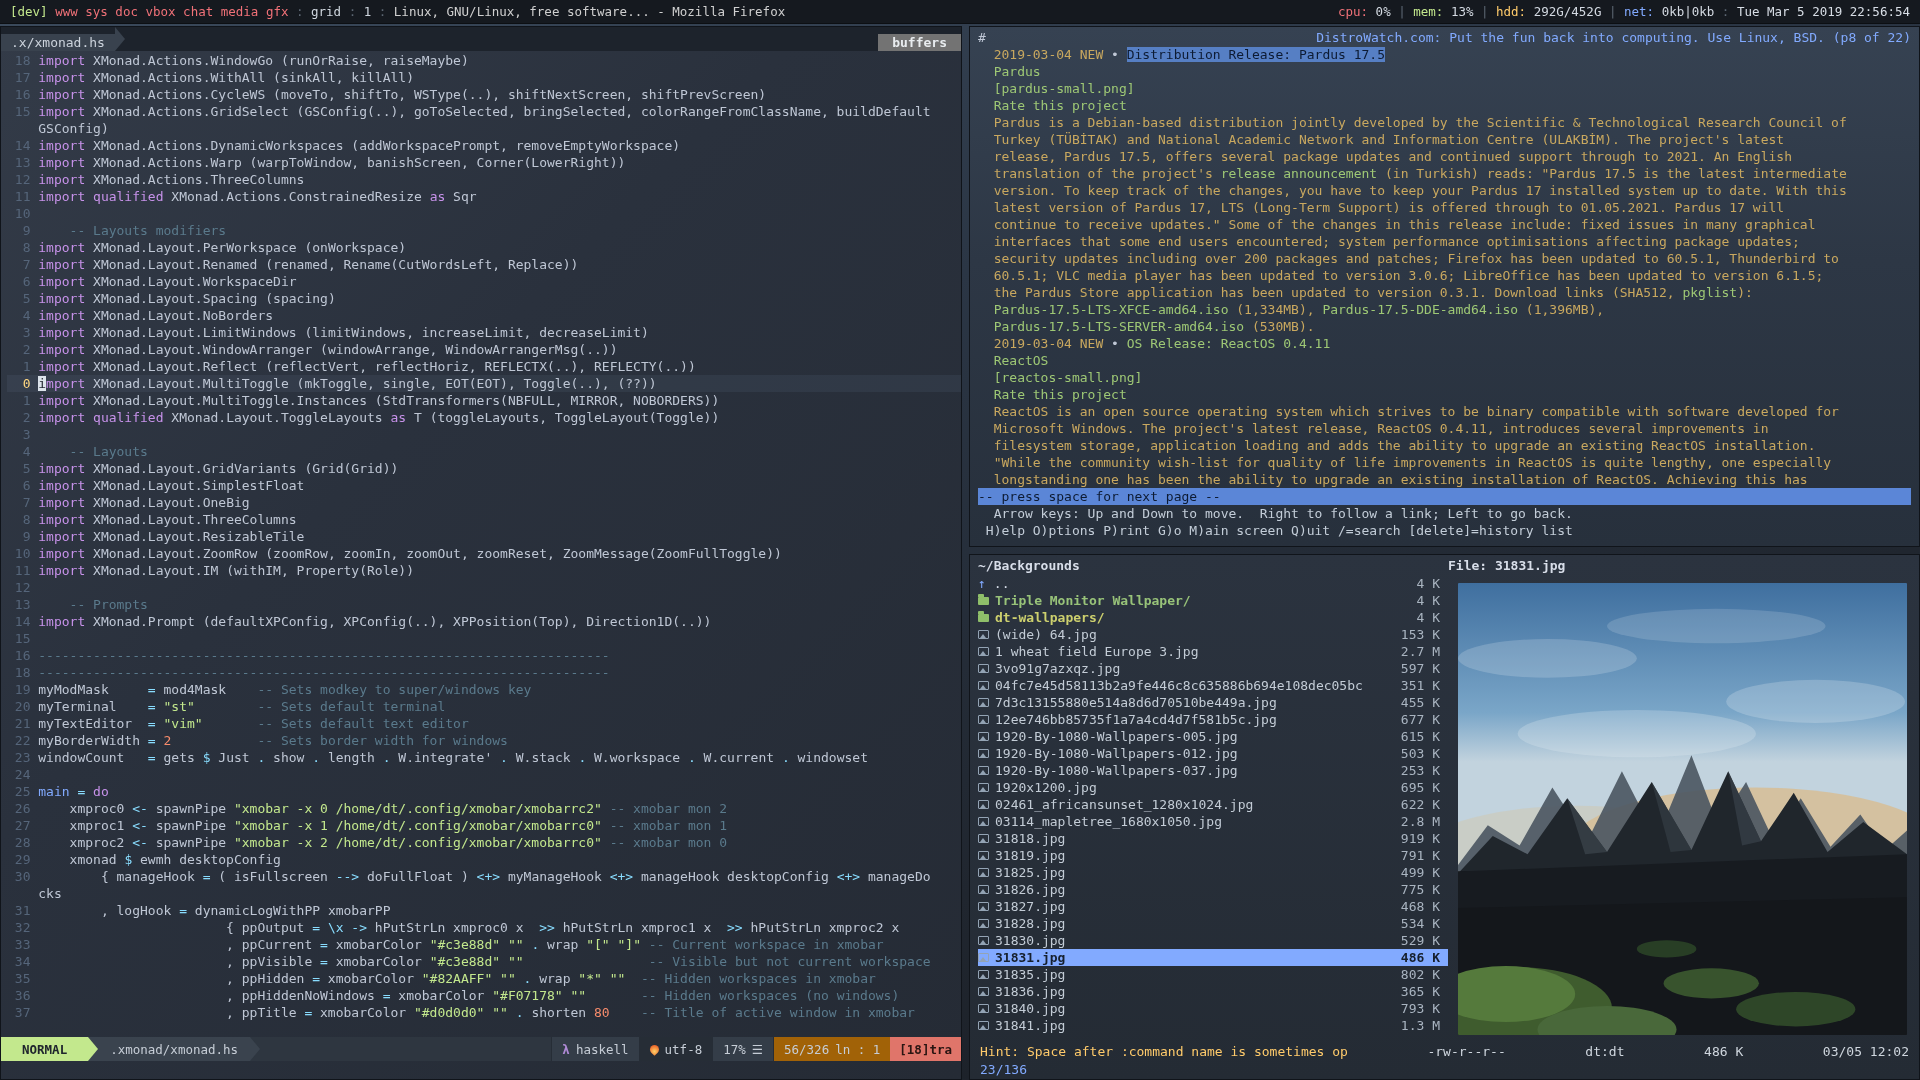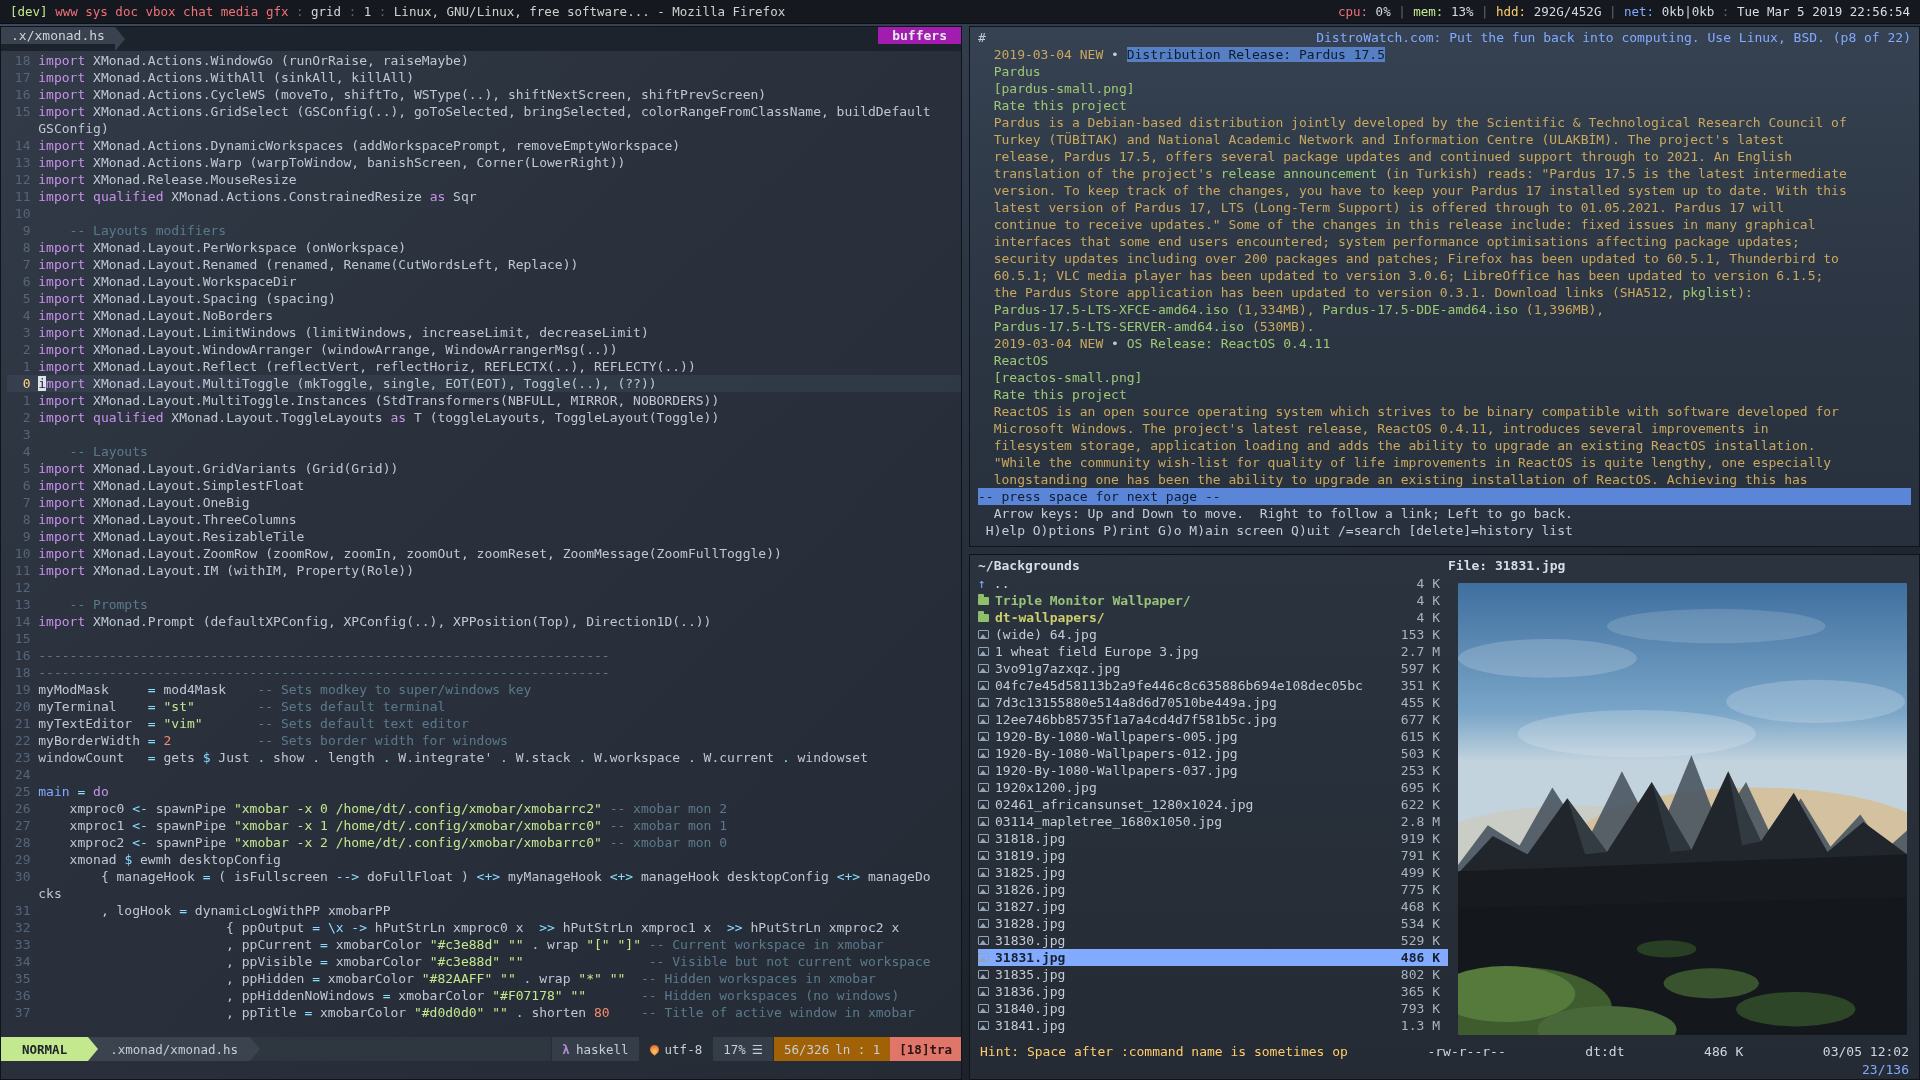--- a/index.html
+++ b/index.html
@@ -9,24 +9,24 @@
 
 .xmobar{position:absolute;left:0;top:0;right:0;height:24px;background:#15191f;display:flex;align-items:center;justify-content:space-between;padding:0 10px;font-size:12.5px;white-space:pre;border-bottom:1px solid #0c0f13}
 .tk-wscur{color:#c3e88d}.tk-ws{color:#f07178}.tk-sep{color:#5d6773}.tk-lay{color:#cfd6de}.tk-cnt{color:#cfd6de}.tk-ttl{color:#d0d0d0}
 .tk-cpu{color:#f07178}.tk-mem{color:#c3e88d}.tk-hdd{color:#ffcb6b}.tk-net{color:#82aaff}.tk-val{color:#d4dae2}.tk-date{color:#d8dee6}
 
 .tiles{position:absolute;top:26px;left:0;right:0;bottom:0;display:flex;gap:7px}
 .win{border:1px solid #10141a;overflow:hidden;position:relative}
 .col-right{flex:1;display:flex;flex-direction:column;gap:7px}
 
 .vim-win{width:962px;display:flex;flex-direction:column;background:linear-gradient(135deg,#333b48 0%,#2a313d 40%,#252b35 100%)}
-.tabline{height:24px;display:flex;background:#1d232c;align-items:flex-start;flex:none}
+.tabline{height:24px;display:flex;background:#1d232c;align-items:flex-end;flex:none}
 .tab{background:#39424e;color:#ccd3dc;padding:0 10px;display:flex;align-items:center}
 .tab-arrow{width:0;height:0;border-top:12px solid transparent;border-bottom:12px solid transparent;border-left:10px solid #39424e}
-.buffers{margin-left:auto;background:#a21caf;color:#e8ecef;padding:0 14px;display:flex;align-items:center;font-weight:bold}
+.buffers{margin-left:auto;background:#737373;color:#e8ecef;padding:0 14px;display:flex;align-items:center;font-weight:bold}
 .code{flex:1;padding:1px 0 0 6px;overflow:hidden}
 .vrow{white-space:pre;height:17px}
 .ln{display:inline-block;width:3ch;text-align:right;margin-right:1ch;color:#55657a}
 .curline{background:rgba(130,150,180,0.10)}
 .ln-cur{color:#ffd780}
 .tk-k{color:#c792ea}.tk-w{color:#bfc7d5}.tk-c{color:#5a7a8c}.tk-s{color:#c3e88d}.tk-o{color:#89ddff}.tk-n{color:#f78c6c}.tk-f{color:#82aaff}
 .tk-cur{background:#dce3ea;color:#20262e}
 .statusline{height:24px;display:flex;align-items:stretch;background:#2e3640;font-size:12.5px;flex:none;white-space:pre}
 .sl-mode{background:#c3e88d;color:#20262e;font-weight:bold;padding:0 21px;display:flex;align-items:center}
 .sl-a1{width:0;height:0;border-top:12px solid transparent;border-bottom:12px solid transparent;border-left:10px solid #c3e88d;background:#3a434e}
@@ -66,21 +66,21 @@
 .fi{display:inline-block;width:11px;margin-right:6px;flex:none}
 .fi-up{color:#82aaff;width:auto;margin-right:8px}
 .fi-folder{height:8px;background:#8fbf6a;border-radius:1px;position:relative}
 .fi-folder::before{content:"";position:absolute;top:-3px;left:0;width:6px;height:3px;background:#8fbf6a;border-radius:1px 1px 0 0}
 .fi-image{height:9px;border:1px solid #93a3b4;border-radius:1px;position:relative}
 .fi-image::after{content:"";position:absolute;left:1px;bottom:0;width:0;height:0;border-left:3px solid transparent;border-right:3px solid transparent;border-bottom:4px solid #93a3b4}
 .preview{flex:1;padding:8px 12px 6px 10px}
 .preview svg{width:100%;height:100%;display:block;border-radius:1px}
 .vifm-status{height:20px;display:flex;align-items:center;justify-content:space-between;padding:0 10px;white-space:pre;color:#cfd6de;flex:none}
 .vs-hint{color:#ffcb6b}
-.vifm-cmd{height:18px;display:flex;justify-content:flex-end;padding:0 10px;color:#82aaff;flex:none}
+.vifm-cmd{height:18px;display:flex;padding:0 10px;color:#82aaff;flex:none}
 </style>
 </head>
 <body>
 
 <div class="wall"></div>
 
 <header class="xmobar">
   <div class="xm-left" id="xm-left"><span class="tk-wscur">[dev]</span><span class="tk-ws"> www sys doc vbox chat media gfx</span><span class="tk-sep"> : </span><span class="tk-lay">grid</span><span class="tk-sep"> : </span><span class="tk-cnt">1</span><span class="tk-sep"> : </span><span class="tk-ttl">Linux, GNU/Linux, free software... - Mozilla Firefox</span></div>
   <div class="xm-right" id="xm-right"><span class="tk-cpu">cpu: </span><span class="tk-val">0%</span><span class="tk-sep"> | </span><span class="tk-mem">mem: </span><span class="tk-val">13%</span><span class="tk-sep"> | </span><span class="tk-hdd">hdd: </span><span class="tk-val">292G/452G</span><span class="tk-sep"> | </span><span class="tk-net">net: </span><span class="tk-val">0kb|0kb</span><span class="tk-sep"> : </span><span class="tk-date">Tue Mar 5 2019 22:56:54</span></div>
 </header>
@@ -96,21 +96,21 @@
       <div class="buffers">buffers</div>
     </div>
     <div class="code" id="vim-code">
         <div class="vrow"><span class="ln">18</span><span class="tk-k">import</span><span class="tk-w"> XMonad.Actions.WindowGo (runOrRaise, raiseMaybe)</span></div>
         <div class="vrow"><span class="ln">17</span><span class="tk-k">import</span><span class="tk-w"> XMonad.Actions.WithAll (sinkAll, killAll)</span></div>
         <div class="vrow"><span class="ln">16</span><span class="tk-k">import</span><span class="tk-w"> XMonad.Actions.CycleWS (moveTo, shiftTo, WSType(..), shiftNextScreen, shiftPrevScreen)</span></div>
         <div class="vrow"><span class="ln">15</span><span class="tk-k">import</span><span class="tk-w"> XMonad.Actions.GridSelect (GSConfig(..), goToSelected, bringSelected, colorRangeFromClassName, buildDefault</span></div>
         <div class="vrow"><span class="ln"></span><span class="tk-w">GSConfig)</span></div>
         <div class="vrow"><span class="ln">14</span><span class="tk-k">import</span><span class="tk-w"> XMonad.Actions.DynamicWorkspaces (addWorkspacePrompt, removeEmptyWorkspace)</span></div>
         <div class="vrow"><span class="ln">13</span><span class="tk-k">import</span><span class="tk-w"> XMonad.Actions.Warp (warpToWindow, banishScreen, Corner(LowerRight))</span></div>
-        <div class="vrow"><span class="ln">12</span><span class="tk-k">import</span><span class="tk-w"> XMonad.Release.MouseResize</span></div>
+        <div class="vrow"><span class="ln">12</span><span class="tk-k">import</span><span class="tk-w"> XMonad.Actions.ThreeColumns</span></div>
         <div class="vrow"><span class="ln">11</span><span class="tk-k">import qualified</span><span class="tk-w"> XMonad.Actions.ConstrainedResize </span><span class="tk-k">as</span><span class="tk-w"> Sqr</span></div>
         <div class="vrow"><span class="ln">10</span></div>
         <div class="vrow"><span class="ln">9</span><span class="tk-c">    -- Layouts modifiers</span></div>
         <div class="vrow"><span class="ln">8</span><span class="tk-k">import</span><span class="tk-w"> XMonad.Layout.PerWorkspace (onWorkspace)</span></div>
         <div class="vrow"><span class="ln">7</span><span class="tk-k">import</span><span class="tk-w"> XMonad.Layout.Renamed (renamed, Rename(CutWordsLeft, Replace))</span></div>
         <div class="vrow"><span class="ln">6</span><span class="tk-k">import</span><span class="tk-w"> XMonad.Layout.WorkspaceDir</span></div>
         <div class="vrow"><span class="ln">5</span><span class="tk-k">import</span><span class="tk-w"> XMonad.Layout.Spacing (spacing)</span></div>
         <div class="vrow"><span class="ln">4</span><span class="tk-k">import</span><span class="tk-w"> XMonad.Layout.NoBorders</span></div>
         <div class="vrow"><span class="ln">3</span><span class="tk-k">import</span><span class="tk-w"> XMonad.Layout.LimitWindows (limitWindows, increaseLimit, decreaseLimit)</span></div>
         <div class="vrow"><span class="ln">2</span><span class="tk-k">import</span><span class="tk-w"> XMonad.Layout.WindowArranger (windowArrange, WindowArrangerMsg(..))</span></div>

